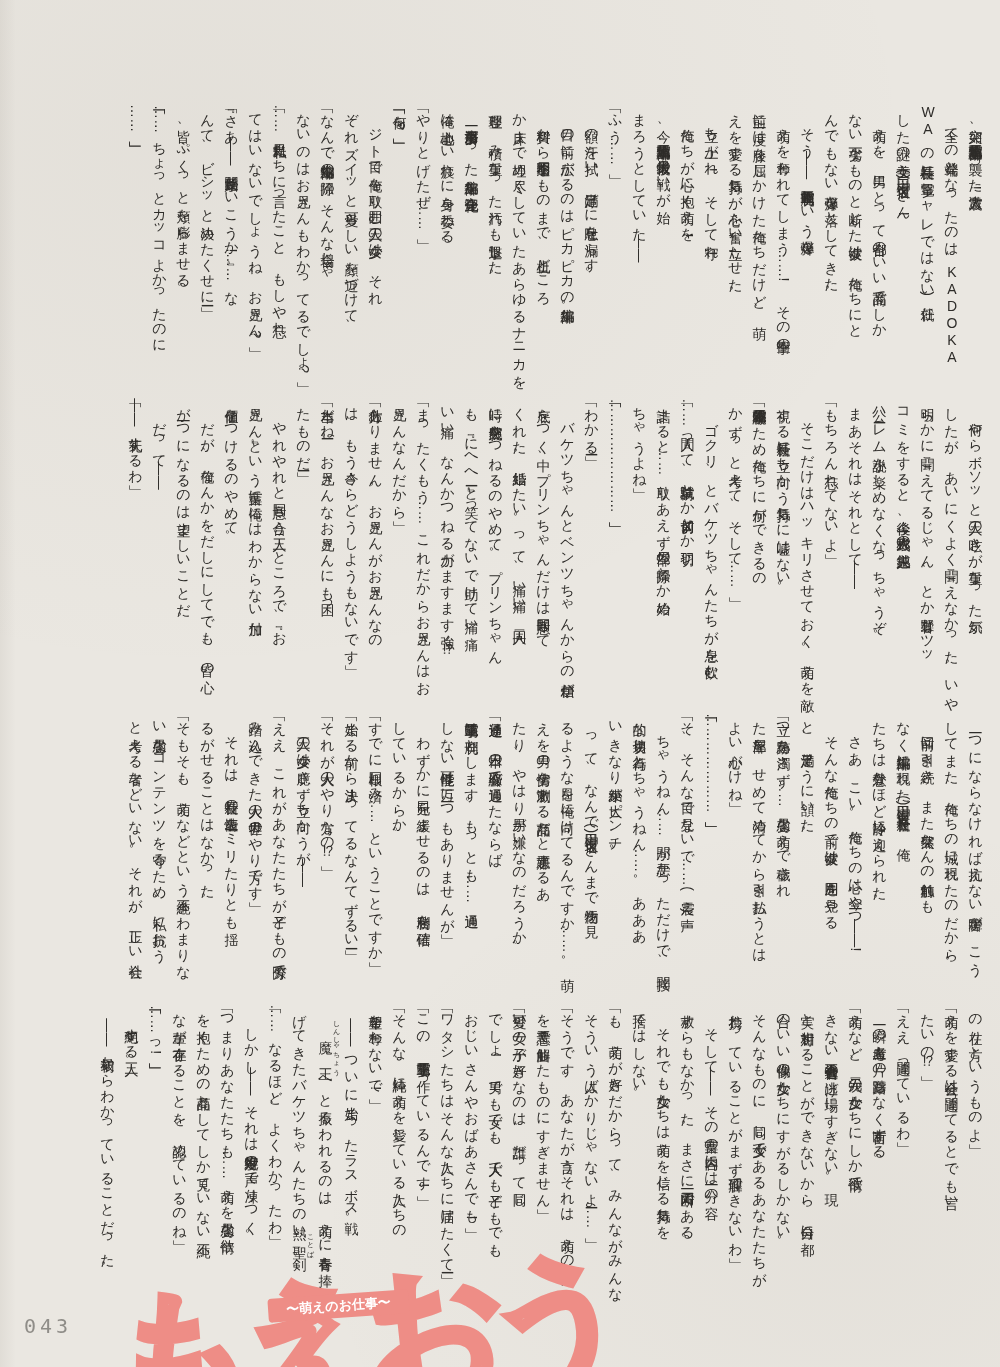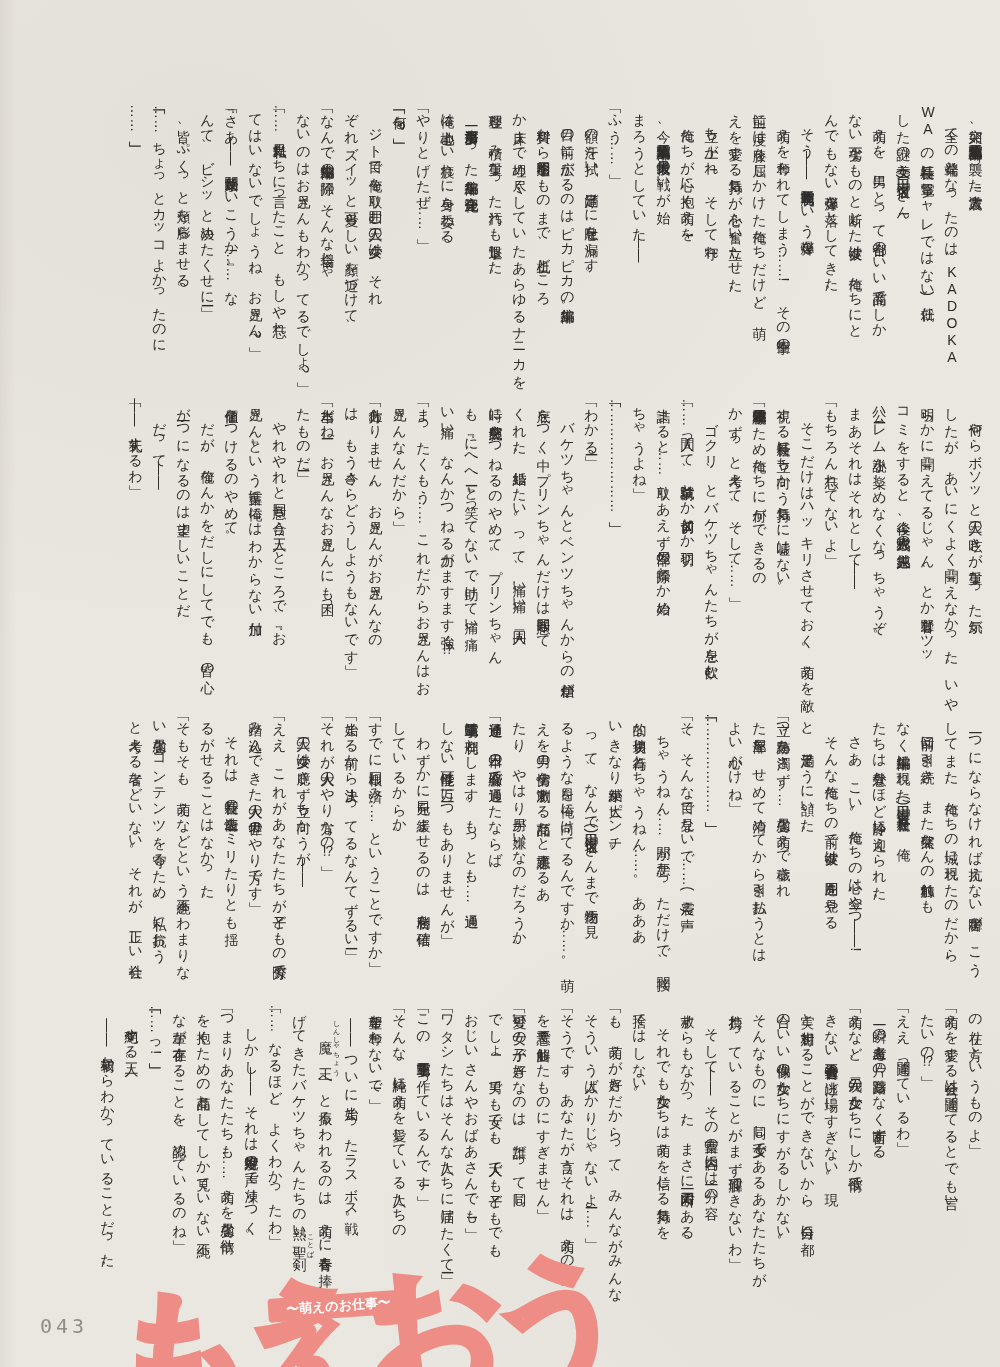--- a/index.html
+++ b/index.html
@@ -28,21 +28,21 @@
   }
   .band-1{top:104px;height:322px;}
   .band-2{top:398px;height:322px;}
   .band-3{top:712px;height:322px;}
   .band-4{top:1004px;height:330px;}
   .line{margin:0;padding:0;}
   .lat{text-orientation:upright;letter-spacing:1px;}
   ruby rt{font-size:7px;letter-spacing:0;color:#2e2c29;}
   .page-number{
     position:absolute;
-    left:40px;top:1314px;
+    left:24px;top:1314px;
     font-size:20px;
     letter-spacing:4px;
     color:#8f8d88;
     font-family:"DejaVu Sans Mono",monospace;
   }
   .logo{
     position:absolute;
     left:108px;top:1288px;
     width:560px;height:90px;
   }

